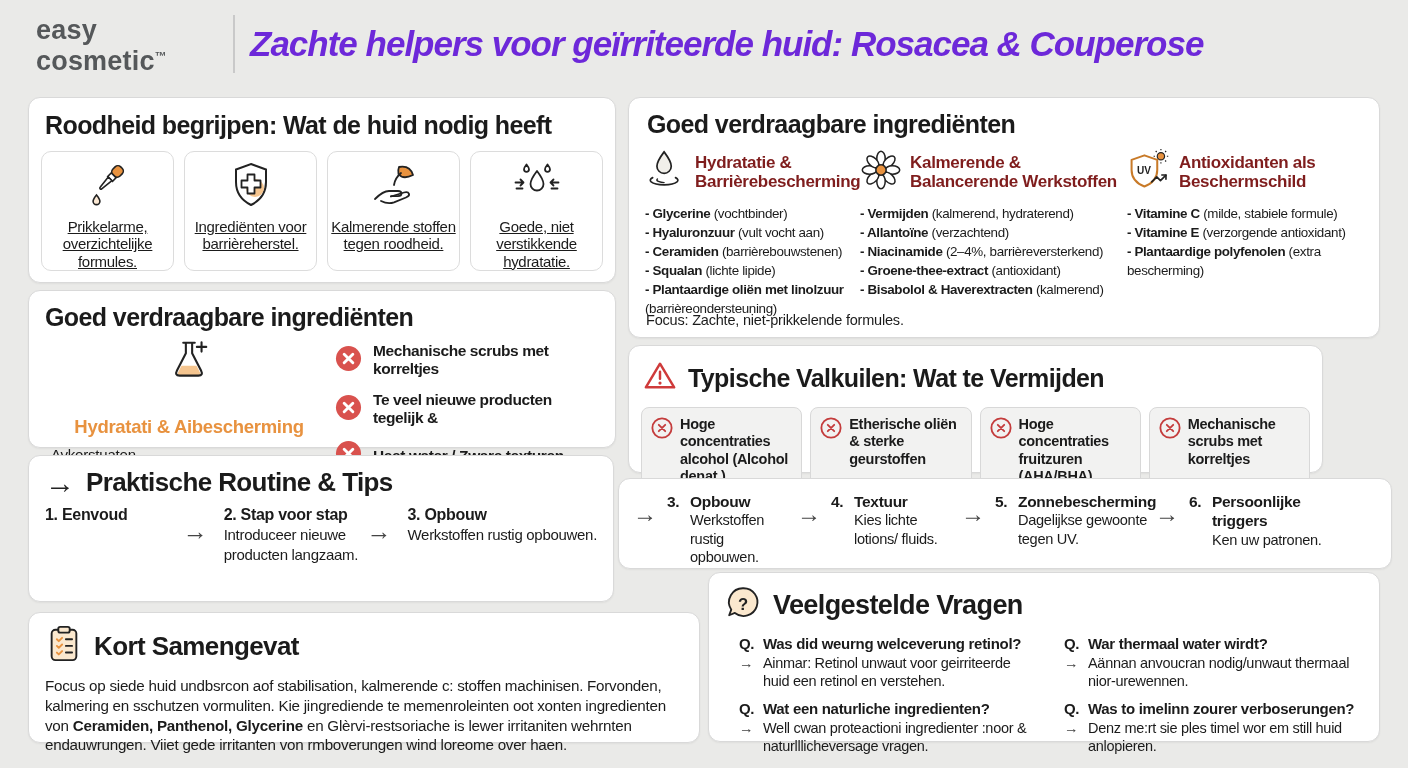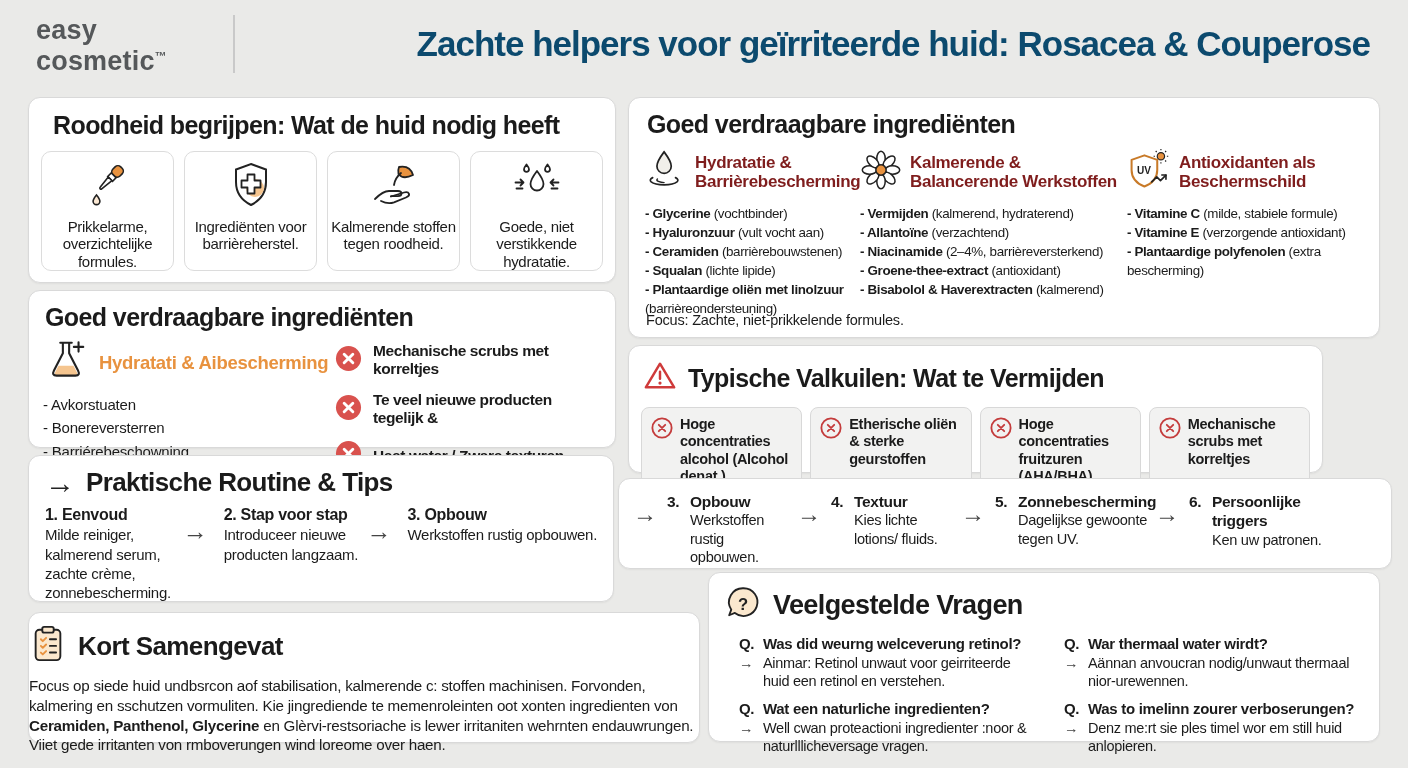--- a/index.html
+++ b/index.html
@@ -15,28 +15,28 @@
     position:absolute;
     background:#FFFFFF;
     border:1px solid #D9D9D9;
     border-radius:12px;
     box-shadow:0 1px 2px rgba(0,0,0,.05);
   }
   
   .logo { position:absolute; left:36px; top:17px; font-size:27px; font-weight:bold; color:#55585A; line-height:26px; letter-spacing:.2px; }
   .logo sup { font-size:12px; }
   .hdr-divider { position:absolute; left:233px; top:15px; width:2px; height:58px; background:#C9C9C9; }
-  .page-title { position:absolute; left:250px; top:24px; width:1120px; text-align:right; font-size:35px; font-weight:bold; letter-spacing:-1px; color:#0c4a6e; }
+  .page-title { position:absolute; left:250px; top:24px; width:1120px; text-align:left; font-size:35px; font-weight:bold; letter-spacing:-1px; color:#6d28d9;font-style:italic; }
 
   h2.ct { font-size:25px; font-weight:bold; letter-spacing:-.6px; }
 
   
   #card-roodheid { left:28px; top:97px; width:588px; height:186px; padding:13px 12px; }
-  #card-roodheid h2 { margin:0 0 11px 12px; }
-  .features { display:flex; gap:10px; }
+  #card-roodheid h2 { margin:0 0 11px 4px; }
+  .features { display:flex; gap:10px;text-decoration:underline; }
   .feature { flex:1; border:1.5px solid #DCDCDC; border-radius:10px; height:120px; display:flex; flex-direction:column; align-items:center; padding-top:9px; background:#fff; }
   .feature svg { flex-shrink:0; }
   .feature-label { font-size:15px; text-align:center; line-height:1.16; margin-top:5px; letter-spacing:-.3px; padding:0 3px; }
 
   
   #card-ing-r { left:628px; top:97px; width:752px; height:241px; padding:12px 16px; }
   #card-ing-r h2 { margin:0 0 9px 2px; }
   .cols { display:flex; }
   .col0 { width:215px; } .col1 { width:268px; } .col2 { width:237px; }
   .col-head { display:flex; gap:8px; align-items:center; min-height:48px; }
@@ -45,21 +45,21 @@
   .ing { font-size:13.4px; line-height:1.42; letter-spacing:-.35px; white-space:nowrap; }
   .ing.wrap { white-space:normal; }
   .ing b { letter-spacing:-.35px; }
   .ing-footer { position:absolute; left:17px; bottom:9px; font-size:14.5px; letter-spacing:-.2px; }
 
   
   #card-ing-l { left:28px; top:290px; width:588px; height:158px; padding:12px 14px; }
   #card-ing-l h2 { margin:0 0 6px 2px; }
   .il-row { display:flex; }
   .il-left { width:292px; }
-  .il-head { display:flex; gap:10px; align-items:center; }
+  .il-head { display:flex; gap:28px; align-items:center;flex-direction:column; }
   .il-head .hd { font-size:18.5px; font-weight:bold; color:#E8923F; letter-spacing:-.3px; }
   .il-items { margin-top:5px; font-size:15px; line-height:1.55; letter-spacing:-.2px; }
   .il-right { flex:1; padding-top:4px; }
   .avoid-row { display:flex; gap:11px; align-items:center; margin-bottom:13px; font-weight:bold; font-size:15.5px; letter-spacing:-.4px; }
   .avoid-row svg { flex-shrink:0; }
 
   
   #card-valkuilen { left:628px; top:345px; width:695px; height:128px; padding:10px 12px; }
   .vk-head { display:flex; gap:11px; align-items:center; margin:3px 0 10px 2px; }
   .vk-head .t { font-size:25px; font-weight:bold; letter-spacing:-.6px; }
@@ -81,21 +81,21 @@
 
   
   #strip-routine { left:618px; top:478px; width:774px; height:91px; padding:13px 10px 0 12px; display:flex; align-items:flex-start; }
   .st { display:grid; grid-template-columns:19px 1fr; column-gap:4px; font-size:14.6px; line-height:1.25; letter-spacing:-.3px; }
   .st .num, .st .ttl { font-weight:bold; font-size:15.5px; }
   .st .dsc { grid-column:2; }
   .w3 { width:128px; } .w4 { width:128px; } .w5 { width:158px; } .w6 { width:168px; }
   .strip-ar { font-size:24px; color:#444; margin:8px 10px 0 2px; }
 
   
-  #card-sum { left:28px; top:612px; width:672px; height:131px; padding:12px 0; }
+  #card-sum { left:28px; top:612px; width:672px; height:131px; padding:12px 16px; }
   .sum-head { display:flex; gap:11px; align-items:center; }
   .sum-head .t { font-size:26px; font-weight:bold; letter-spacing:-.6px; }
   .sum-text { margin-top:9px; font-size:15.2px; line-height:1.3; letter-spacing:-.25px; }
 
   
   #card-faq { left:708px; top:572px; width:672px; height:170px; padding:12px 16px; }
   .faq-head { display:flex; gap:11px; align-items:center; }
   .faq-head .t { font-size:27px; font-weight:bold; letter-spacing:-.6px; }
   .faq-cols { display:flex; gap:26px; margin-top:9px; padding-left:14px; }
   .faq-col { width:300px; }
@@ -336,21 +336,20 @@
 </div>
 
 <div class="card" id="card-routine">
   <div class="rt-head">
     <span class="ar">→</span>
     <span class="t">Praktische Routine &amp; Tips</span>
   </div>
   <div class="rt-steps">
     <div class="step s1">
       <div class="hd"><span>1.</span> <span>Eenvoud</span></div>
-      <div>Milde reiniger, kalmerend serum, zachte crème, zonnebescherming.</div>
     </div>
     <div class="step-ar">→</div>
     <div class="step s2">
       <div class="hd"><span>2.</span> <span>Stap voor stap</span></div>
       <div>Introduceer nieuwe producten langzaam.</div>
     </div>
     <div class="step-ar">→</div>
     <div class="step s3">
       <div class="hd"><span>3.</span> <span>Opbouw</span></div>
       <div>Werkstoffen rustig opbouwen.</div>

